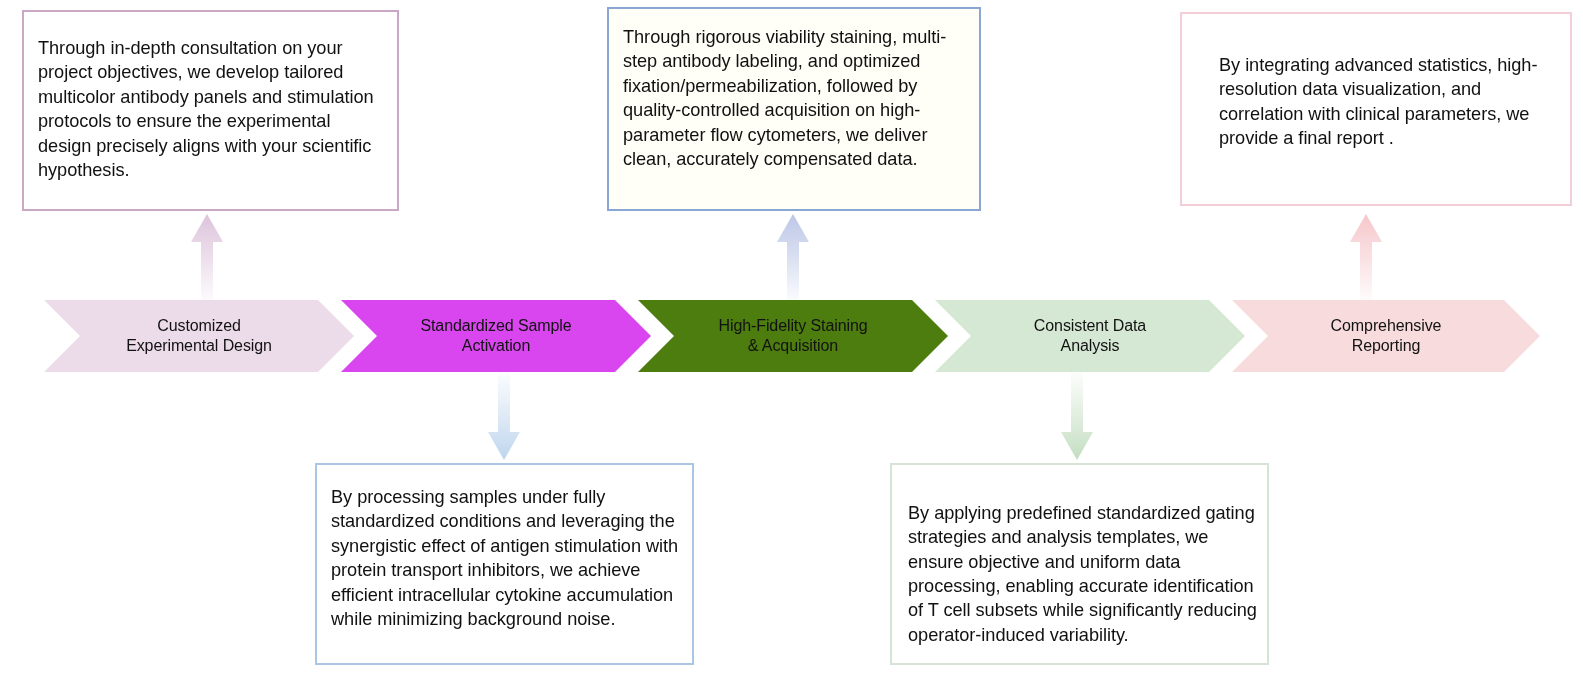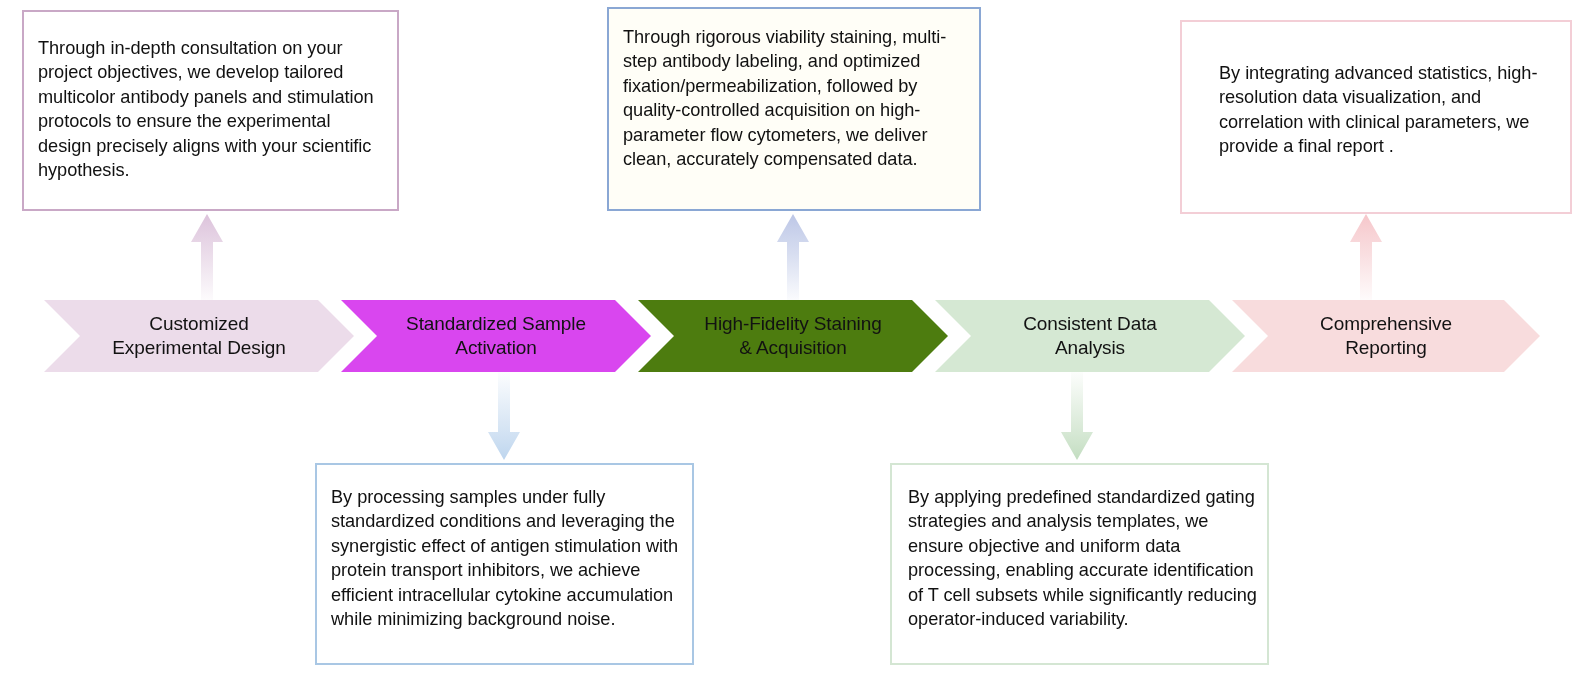--- a/index.html
+++ b/index.html
@@ -47,35 +47,36 @@
   }
   
   #box-staining {
     left: 607px; top: 7px;   width: 374px; height: 204px;
     border: 2.5px solid #8aa7d4;
     background: #fffef7;
     padding: 16px 14px 0 14px;
   }
   
   #box-reporting {
-    left: 1180px; top: 20px; width: 392px; height: 194px;
+    left: 1180px; top: 12px; width: 392px; height: 194px;
     border: 2px solid #f3ced6;
     padding: 39px 16px 0 37px;
   }
   
   #box-activation {
     left: 315px; top: 463px; width: 379px; height: 202px;
     border: 2px solid #a9c7e4;
     padding: 20px 8px 0 14px;
   }
   
   #box-analysis {
     left: 890px; top: 463px; width: 379px; height: 202px;
     border: 2px solid #d4e6d3;
     padding: 20px 8px 0 16px;
+    align-items: center;
   }
 
   
   #pipeline {
     position: absolute;
     left: 44px;
     top: 300px;
     width: 1496px;
     height: 72px;
   }
@@ -85,21 +86,21 @@
     height: 72px;
     display: flex;
     align-items: center;
     justify-content: center;
     box-sizing: border-box;
   }
   .chev .clabel {
     position: relative;
     z-index: 2;
     text-align: center;
-    font-size: 19px;
+    font-size: 16px;
     line-height: 1.23;
     color: #121212;
     letter-spacing: -0.1px;
     white-space: pre-line;
     padding-bottom: 1px;
   }
 
   
   .connector {
     position: absolute;

